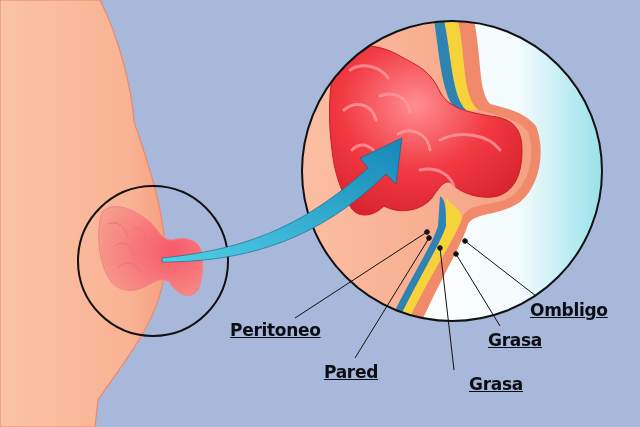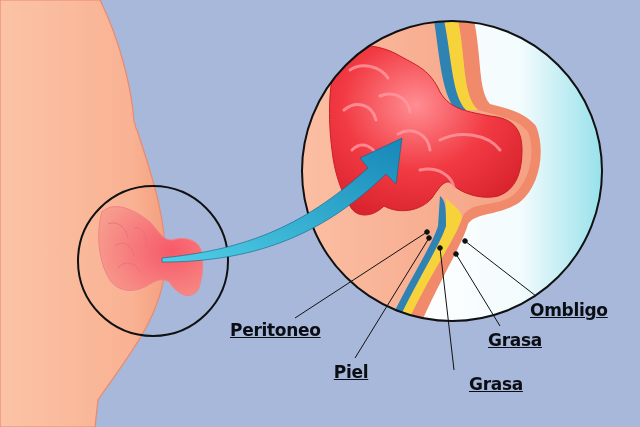--- a/index.html
+++ b/index.html
@@ -87,17 +87,17 @@
     <circle cx="440" cy="248" r="2.3"></circle>
     <line x1="456" y1="254" x2="500" y2="326"></line>
     <circle cx="456" cy="254" r="2.3"></circle>
     <line x1="465" y1="241" x2="536" y2="296"></line>
     <circle cx="465" cy="241" r="2.3"></circle>
   </g>
 </svg>
 
 <div class="label" style="left:230px; top:321px;">Peritoneo</div>
 <div class="label center" style="left:292px; top:363px; width:118px;">
-  <div>Piel</div>
+  <div>Pared</div>
 </div>
 <div class="label" style="left:425px; top:375px;margin-left:44px;">Grasa</div>
 <div class="label" style="left:488px; top:331px;">Grasa</div>
 <div class="label" style="left:530px; top:301px;">Ombligo</div>
 
 </body></html>

